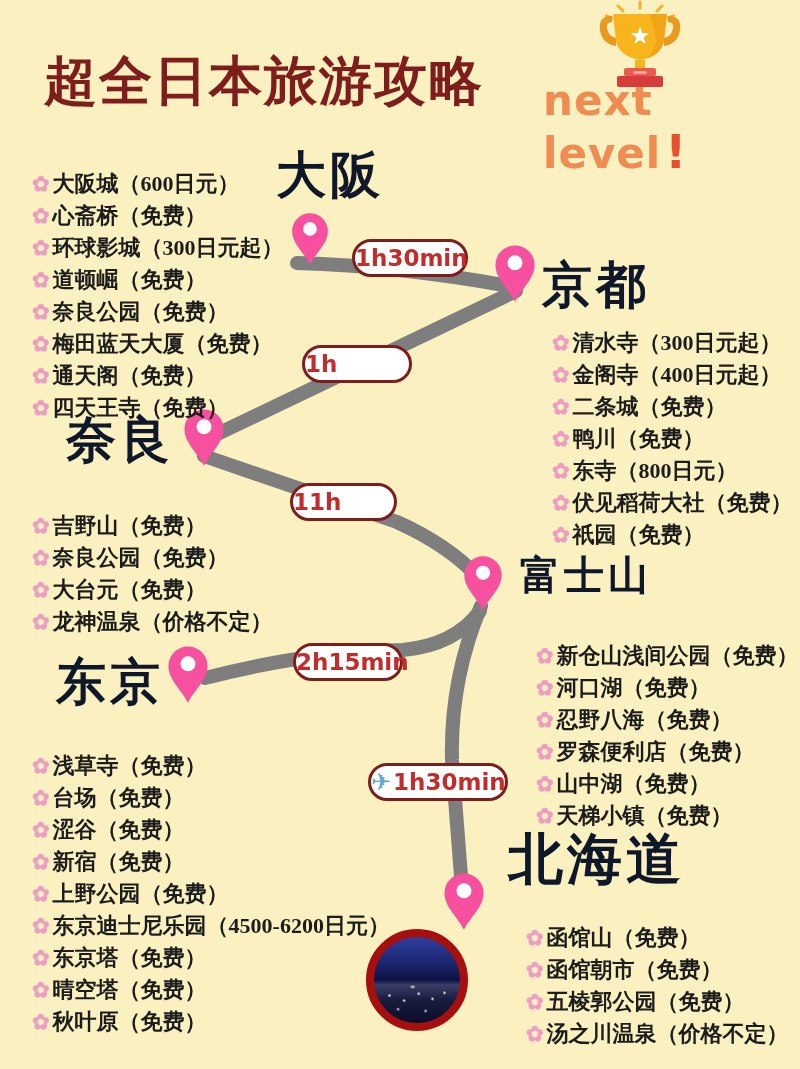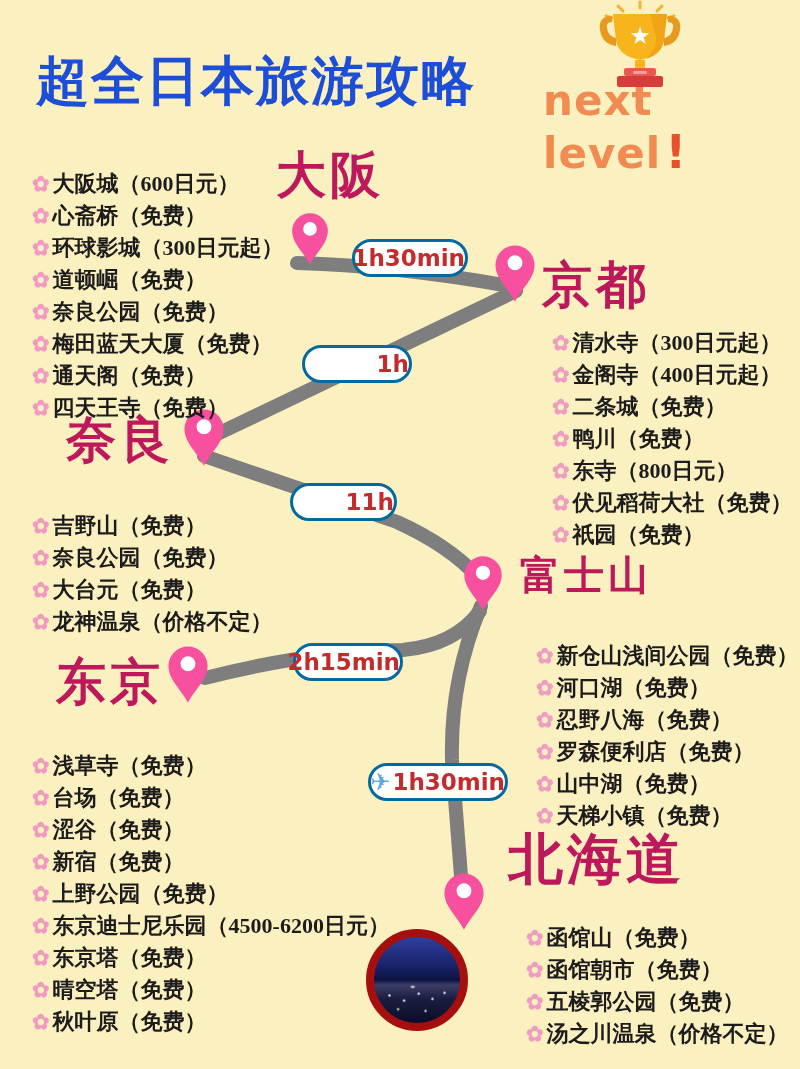--- a/index.html
+++ b/index.html
@@ -3,45 +3,45 @@
 <meta charset="utf-8">
 <style>
   html,body{margin:0;padding:0;}
   body{font-family:"DejaVu Sans","Liberation Sans",sans-serif;}
   .canvas{
     position:relative;width:800px;height:1069px;overflow:hidden;
     background:#FAF0C0;
   }
   
   .page-title{
-    position:absolute;left:36px;top:52px;margin:0;
-    font-size:53px;font-weight:900;color:#1d4ed8;letter-spacing:2px;line-height:1.1;
+    position:absolute;left:44px;top:52px;margin:0;
+    font-size:53px;font-weight:900;color:#7f1d1d;letter-spacing:2px;line-height:1.1;
   }
   .next-level{
     position:absolute;left:543px;top:76px;
     font-size:42px;font-weight:bold;color:#F08C52;letter-spacing:1px;
   }
   .next-level .excl{color:#E8502E;font-size:46px;margin-left:4px;}
   
   .city-label{
-    position:absolute;margin:0;font-weight:900;color:#be185d;line-height:1;
+    position:absolute;margin:0;font-weight:900;color:#0f172a;line-height:1;
     font-size:50px;letter-spacing:4px;
   }
   
   .attractions{
     position:absolute;margin:16px;padding:0;list-style:none;
     font-size:22px;font-weight:bold;color:#1c1c1c;line-height:31px;font-family:Liberation Serif, serif;
   }
   .attractions li{margin:0;padding:0;}
   .flower{color:#F09CC2;margin-right:3px;font-size:21px;}
   
   .badge{
     position:absolute;height:38px;background:#ffffff;
-    border:3px solid #0369a1;border-radius:22px;box-sizing:border-box;
-    display:flex;align-items:center;justify-content:flex-end;
+    border:3px solid #7f1d1d;border-radius:22px;box-sizing:border-box;
+    display:flex;align-items:center;justify-content:flex-start;
     font-size:23px;font-weight:bold;color:#C42B2B;z-index:5;
   }
   .badge .plane{color:#5FA8DC;font-size:24px;margin-right:2px;}
   
   .map-layer{position:absolute;left:0;top:0;z-index:2;}
   
   .night-photo{
     position:absolute;left:366px;top:929px;width:86px;height:86px;
     border-radius:50%;border:8px solid #A50F0F;z-index:4;
     background:

